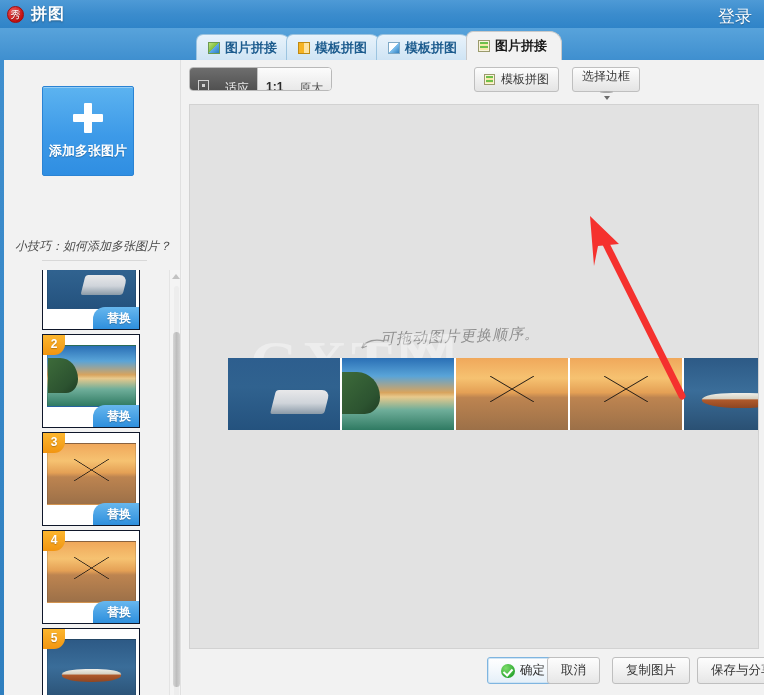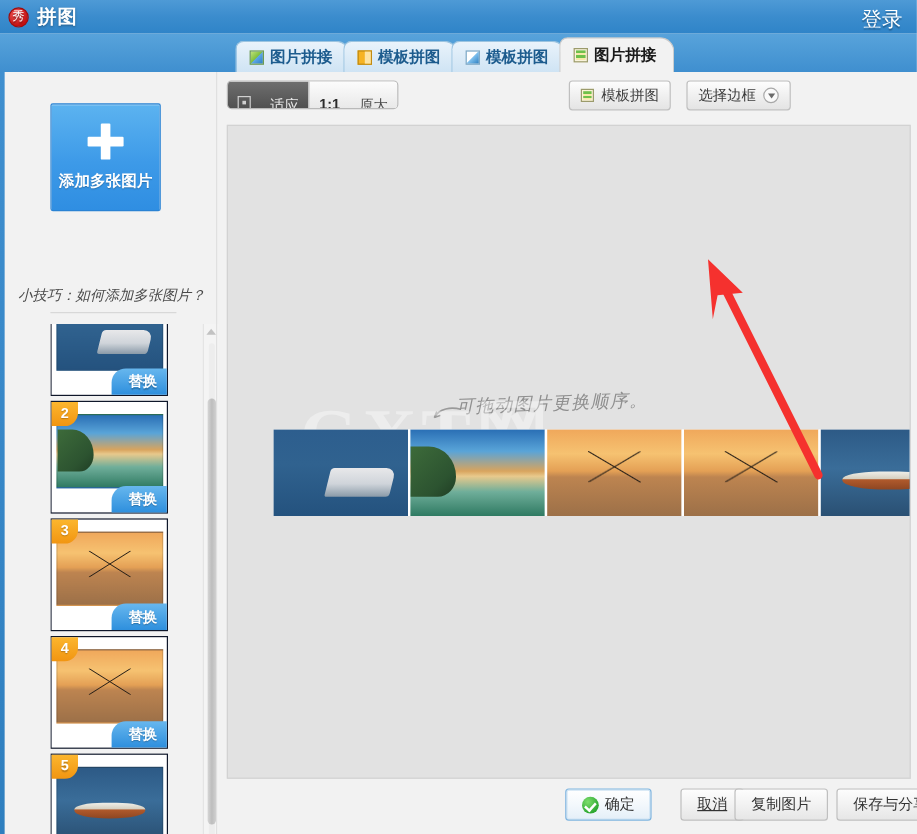--- a/index.html
+++ b/index.html
@@ -455,21 +455,21 @@
           <span class="ratio-num">1:1</span>
           <span>原大</span>
         </div>
       </div>
 
       <div class="tool-btn" style="left:291px;">
         <span class="v-ico"></span>
         <span>模板拼图</span>
       </div>
 
-      <div class="tool-btn" style="left:389px;">
+      <div class="tool-btn" style="left:389px;flex-direction:column;">
         <span>选择边框</span>
         <span class="caret"></span>
       </div>
 
     </div>
 
     <div class="canvas">
 
       <svg class="hint-arrow" viewBox="0 0 26 12">
         <path d="M2 10 C6 2, 16 1, 24 3" stroke="#9a9a9a" stroke-width="1.3" fill="none"></path>
@@ -488,25 +488,25 @@
         <div class="strip-cell img-rowboat"></div>
       </div>
 
       <svg class="red-arrow" viewBox="0 0 130 190">
         <path d="M112 186 L30 22" stroke="#f5312e" stroke-width="7" stroke-linecap="round" fill="none"></path>
         <path d="M20 6 L49 34 L28 36 L24 56 Z" fill="#f5312e"></path>
       </svg>
     </div>
 
     <div class="bottom-bar">
-      <div class="btn primary" style="left:288px;">
+      <div class="btn primary" style="left:304px;">
         <span class="check-ico"></span>
         <span>确定</span>
       </div>
-      <div class="btn" style="left:384px;text-decoration:underline;">
+      <div class="btn" style="left:364px;">
         <span>取消</span>
       </div>
       <div class="btn" style="left:429px;">
         <span>复制图片</span>
       </div>
       <div class="btn" style="left:514px;">
         <span>保存与分享</span>
       </div>
     </div>
 

